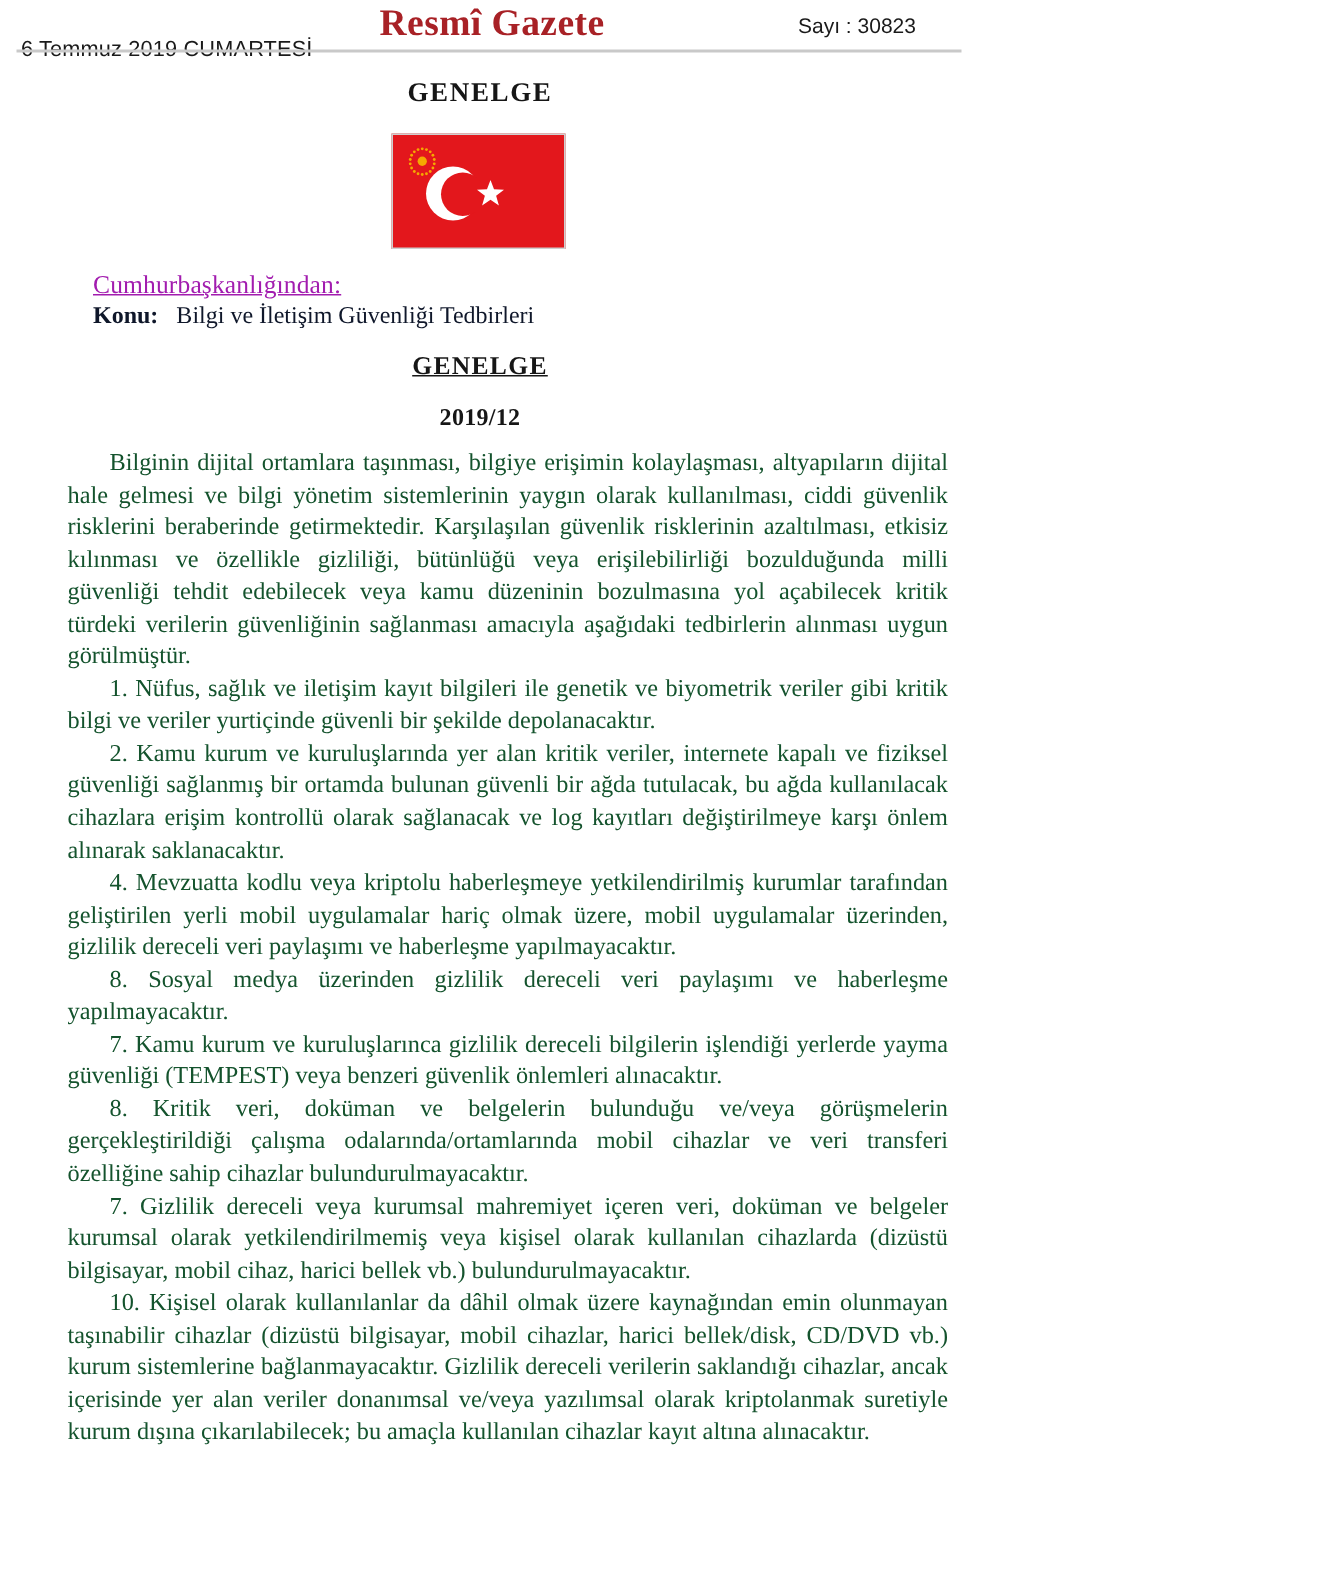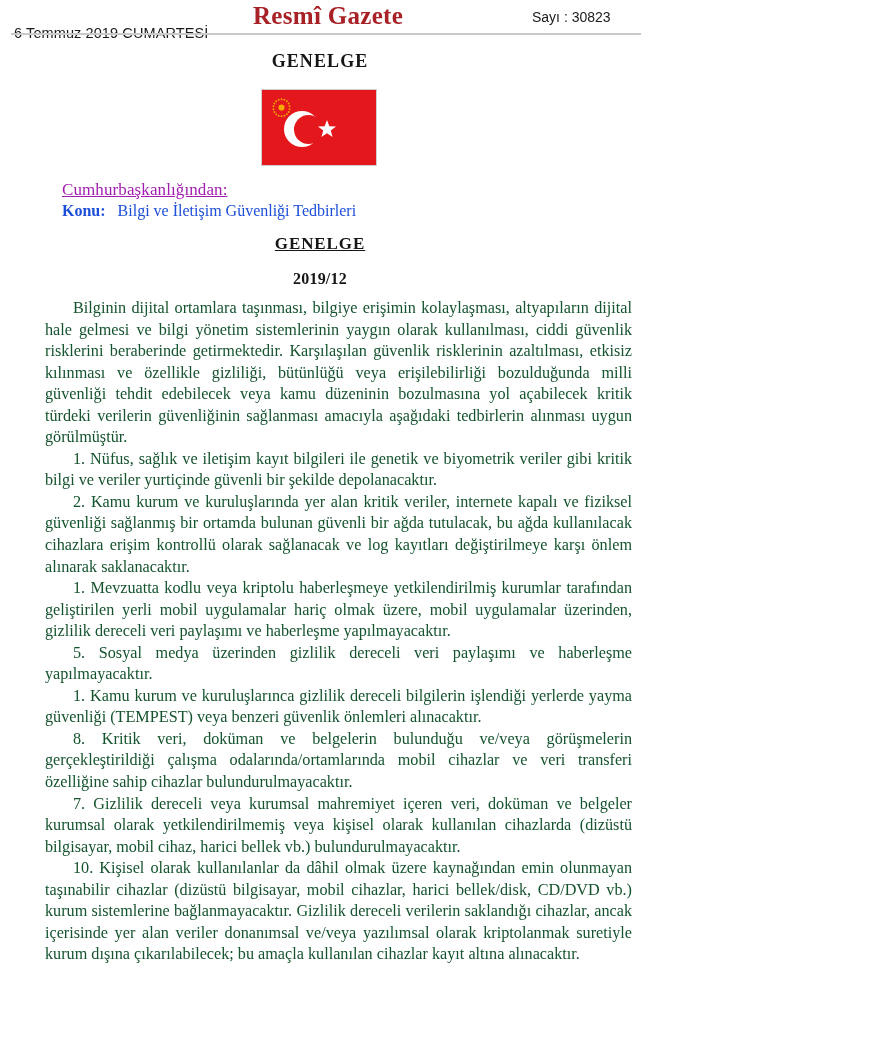--- a/index.html
+++ b/index.html
@@ -139,21 +139,21 @@
   .issuer-from {
     font-size: 17px;
     text-decoration: underline;
     color: #a21caf;
     display: inline-block;
     letter-spacing: 0.1px;
   }
   .issuer-subject {
     margin-top: 2px;
     font-size: 16px;
-    color: #1d4ed8;
+    color: #0f172a;
     white-space: nowrap;
   }
   .issuer-subject .subject-label {
     font-weight: bold;
     margin-right: 12px;
   }
 
   
   .circular-title-wrap {
     margin-top: 14px;
@@ -253,20 +253,20 @@
   <div>
     <span class="circular-title">GENELGE</span>
   </div>
   <div class="circular-number">2019/12</div>
 </div>
 
 <div class="body-text">
   <p class="para">Bilginin dijital ortamlara taşınması, bilgiye erişimin kolaylaşması, altyapıların dijital hale gelmesi ve bilgi yönetim sistemlerinin yaygın olarak kullanılması, ciddi güvenlik risklerini beraberinde getirmektedir. Karşılaşılan güvenlik risklerinin azaltılması, etkisiz kılınması ve özellikle gizliliği, bütünlüğü veya erişilebilirliği bozulduğunda milli güvenliği tehdit edebilecek veya kamu düzeninin bozulmasına yol açabilecek kritik türdeki verilerin güvenliğinin sağlanması amacıyla aşağıdaki tedbirlerin alınması uygun görülmüştür.</p>
   <p class="para">1. Nüfus, sağlık ve iletişim kayıt bilgileri ile genetik ve biyometrik veriler gibi kritik bilgi ve veriler yurtiçinde güvenli bir şekilde depolanacaktır.</p>
   <p class="para">2. Kamu kurum ve kuruluşlarında yer alan kritik veriler, internete kapalı ve fiziksel güvenliği sağlanmış bir ortamda bulunan güvenli bir ağda tutulacak, bu ağda kullanılacak cihazlara erişim kontrollü olarak sağlanacak ve log kayıtları değiştirilmeye karşı önlem alınarak saklanacaktır.</p>
-  <p class="para">1. Mevzuatta kodlu veya kriptolu haberleşmeye yetkilendirilmiş kurumlar tarafından geliştirilen yerli mobil uygulamalar hariç olmak üzere, mobil uygulamalar üzerinden, gizlilik dereceli veri paylaşımı ve haberleşme yapılmayacaktır.</p>
-  <p class="para">5. Sosyal medya üzerinden gizlilik dereceli veri paylaşımı ve haberleşme yapılmayacaktır.</p>
-  <p class="para">1. Kamu kurum ve kuruluşlarınca gizlilik dereceli bilgilerin işlendiği yerlerde yayma güvenliği (TEMPEST) veya benzeri güvenlik önlemleri alınacaktır.</p>
+  <p class="para">4. Mevzuatta kodlu veya kriptolu haberleşmeye yetkilendirilmiş kurumlar tarafından geliştirilen yerli mobil uygulamalar hariç olmak üzere, mobil uygulamalar üzerinden, gizlilik dereceli veri paylaşımı ve haberleşme yapılmayacaktır.</p>
+  <p class="para">8. Sosyal medya üzerinden gizlilik dereceli veri paylaşımı ve haberleşme yapılmayacaktır.</p>
+  <p class="para">7. Kamu kurum ve kuruluşlarınca gizlilik dereceli bilgilerin işlendiği yerlerde yayma güvenliği (TEMPEST) veya benzeri güvenlik önlemleri alınacaktır.</p>
   <p class="para">8. Kritik veri, doküman ve belgelerin bulunduğu ve/veya görüşmelerin gerçekleştirildiği çalışma odalarında/ortamlarında mobil cihazlar ve veri transferi özelliğine sahip cihazlar bulundurulmayacaktır.</p>
   <p class="para">7. Gizlilik dereceli veya kurumsal mahremiyet içeren veri, doküman ve belgeler kurumsal olarak yetkilendirilmemiş veya kişisel olarak kullanılan cihazlarda (dizüstü bilgisayar, mobil cihaz, harici bellek vb.) bulundurulmayacaktır.</p>
   <p class="para">10. Kişisel olarak kullanılanlar da dâhil olmak üzere kaynağından emin olunmayan taşınabilir cihazlar (dizüstü bilgisayar, mobil cihazlar, harici bellek/disk, CD/DVD vb.) kurum sistemlerine bağlanmayacaktır. Gizlilik dereceli verilerin saklandığı cihazlar, ancak içerisinde yer alan veriler donanımsal ve/veya yazılımsal olarak kriptolanmak suretiyle kurum dışına çıkarılabilecek; bu amaçla kullanılan cihazlar kayıt altına alınacaktır.</p>
 
 </div>
 
 </body></html>

